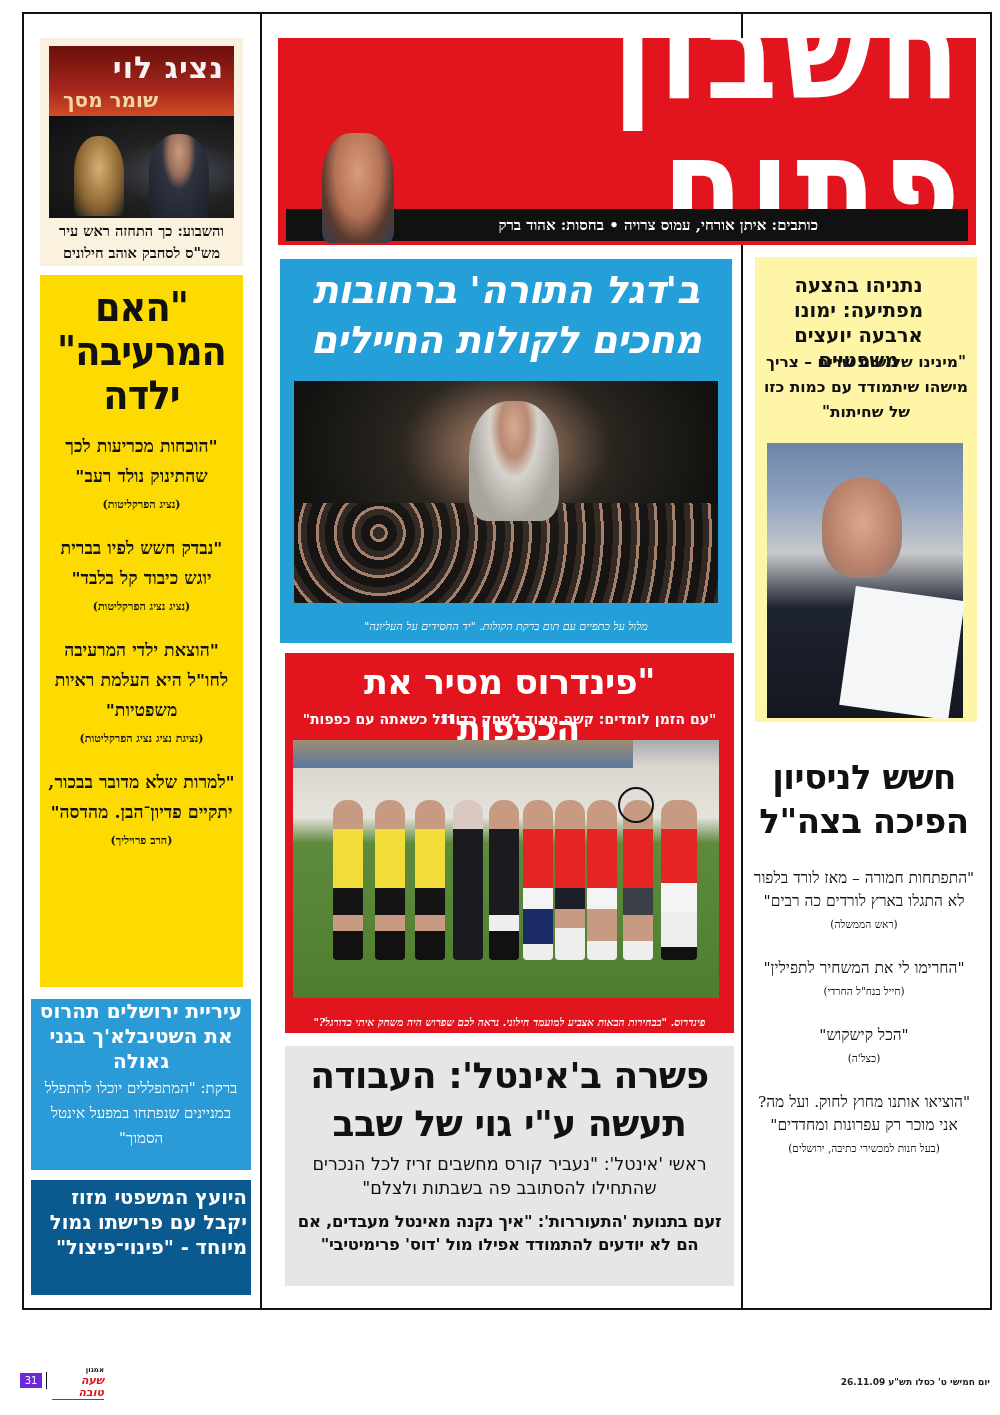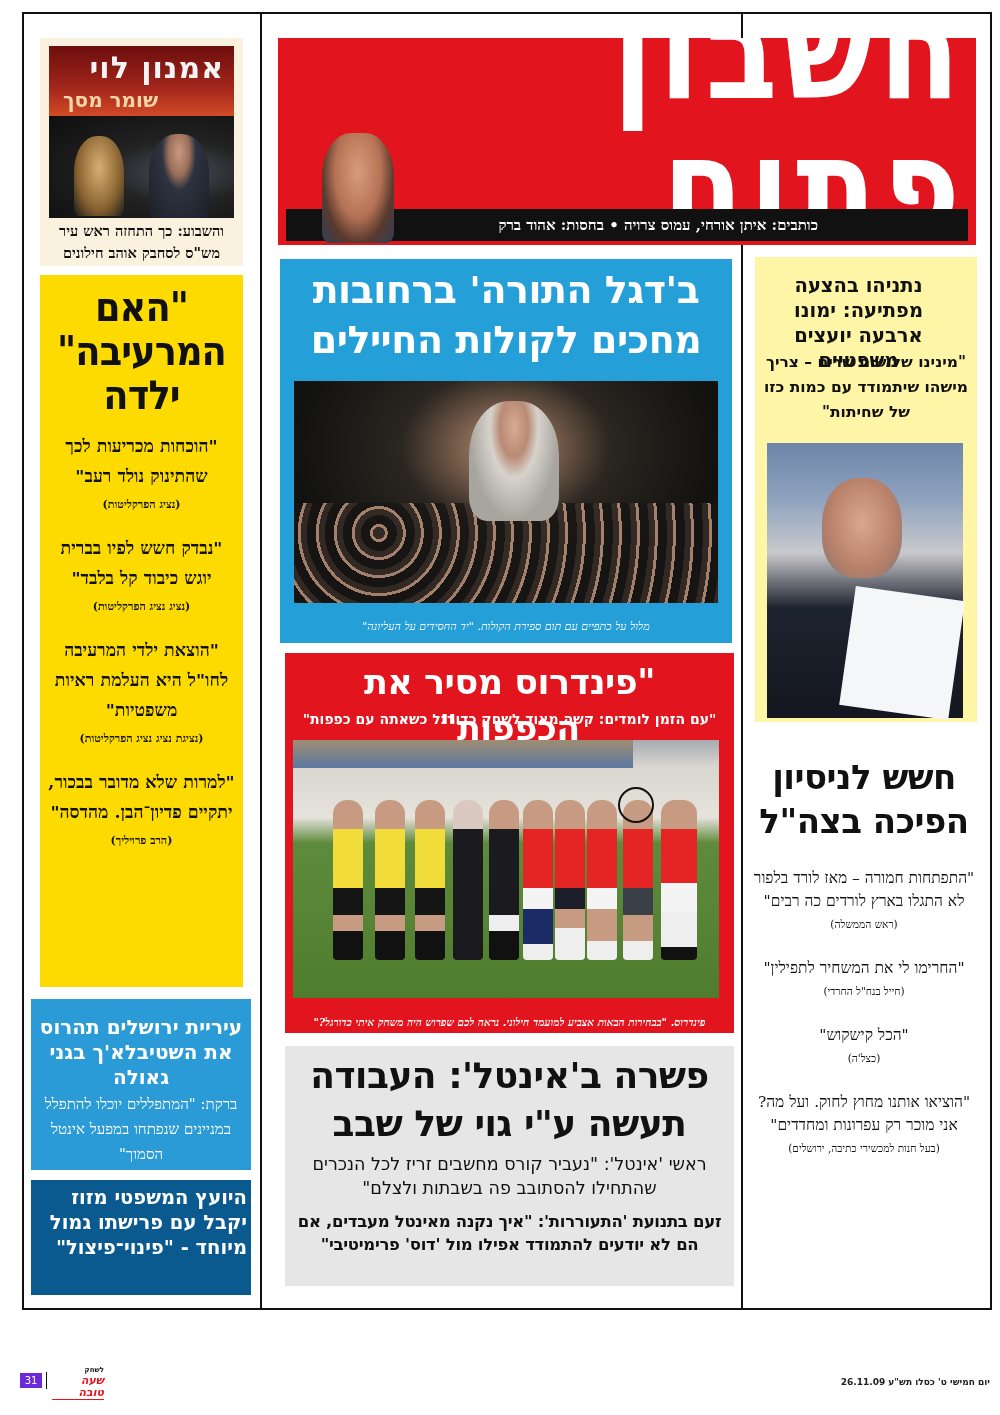--- a/index.html
+++ b/index.html
@@ -27,29 +27,29 @@
   .tv-photo { position: absolute; left: 9px; top: 78px; width: 185px; height: 102px; background: radial-gradient(ellipse at 70% 55%, #4a4e5c 0%, #222 40%, #0e0e10 100%); }
   .tv-photo .ghost { position: absolute; left: 25px; top: 20px; width: 50px; height: 80px; border-radius: 45% 45% 10% 10%; background: radial-gradient(ellipse at 50% 40%, #d7b074 0%, #8a6430 60%, rgba(0,0,0,0) 100%); }
   .tv-photo .man { position: absolute; left: 100px; top: 18px; width: 60px; height: 84px; border-radius: 45% 45% 8% 8%; background: radial-gradient(ellipse at 50% 22%, #c99a80 0%, #9a6e5a 25%, #2e3340 40%, #1b1f28 100%); }
   .tv-caption { position: absolute; left: 6px; right: 6px; top: 182px; font-family: "DejaVu Serif", serif; font-weight: bold; font-size: 14.5px; line-height: 22px; text-align: center; }
 
   .yellow-box { left: 40px; top: 275px; width: 203px; height: 712px; background: #fedb00; padding: 10px 8px 0; }
   .yellow-title { font-weight: bold; font-size: 40px; line-height: 44px; text-align: center; letter-spacing: -1px; margin-bottom: 14px; transform: scaleX(0.92); }
   .quote { font-family: "DejaVu Serif", serif; font-weight: bold; font-size: 17.5px; line-height: 30px; text-align: center; }
   .attrib { font-family: "DejaVu Serif", serif; font-weight: bold; font-size: 11px; line-height: 20px; text-align: center; margin: 4px 0 18px; }
 
-  .blue1 { left: 31px; top: 999px; width: 220px; height: 171px; background: #2a9bd6; color: #fff; padding: 16px 4px 0; text-align: center; }
+  .blue1 { left: 31px; top: 999px; width: 220px; height: 171px; background: #2a9bd6; color: #fff; padding: 0 4px 0; text-align: center; }
   .blue1-title { font-weight: bold; font-size: 20px; line-height: 25px; }
   .blue1-body { font-family: "DejaVu Serif", serif; font-size: 15px; line-height: 25px; margin-top: 2px; }
   .blue2 { left: 31px; top: 1180px; width: 220px; height: 115px; background: #0b5a8f; color: #fff; padding: 5px 4px; text-align: center; }
   .blue2-title { font-weight: bold; font-size: 19.5px; line-height: 25px; text-align: right; }
 
   
   .blue-story { left: 280px; top: 259px; width: 452px; height: 384px; background: #249fd8; }
-  .blue-story-title { position: absolute; top: 6px; left: 8px; right: 8px; color: #fff; font-weight: bold; font-size: 38px; line-height: 50px; text-align: center; letter-spacing: -0.5px; }
+  .blue-story-title { position: absolute; top: 6px; left: 8px; right: 8px; color: #fff; font-weight: bold; font-size: 38px; line-height: 50px; text-align: center; letter-spacing: -0.5px; font-style: italic; }
   .crowd-photo { position: absolute; left: 14px; top: 122px; width: 424px; height: 222px; background: radial-gradient(ellipse at 50% 30%, #d8b79c 0%, #8a6a56 12%, #2a2620 35%, #121210 70%), linear-gradient(#1a1a18, #0c0c0a); }
   .crowd-photo .hero { position: absolute; left: 175px; top: 20px; width: 90px; height: 120px; border-radius: 45% 45% 20% 20%; background: radial-gradient(ellipse at 50% 22%, #d8ab93 0%, #b98a74 22%, #d6d3cc 38%, #a8a59f 70%); }
   .crowd-photo .hands { position: absolute; left: 0; right: 0; bottom: 0; height: 100px; background: repeating-radial-gradient(circle at 20% 30%, #3a2e28 0 6px, #c79b82 6px 9px, #171513 9px 18px); opacity: .8; }
   .blue-caption { position: absolute; bottom: 10px; left: 8px; right: 8px; color: #fff; font-family: "DejaVu Serif", serif; font-style: italic; font-size: 11px; text-align: center; }
 
   .red-story { left: 285px; top: 653px; width: 449px; height: 380px; background: #e2141d; }
   .red-story-title { position: absolute; top: 6px; left: 6px; right: 6px; color: #fff; font-weight: bold; font-size: 35px; line-height: 46px; text-align: center; letter-spacing: -0.5px; }
   .red-story-sub { position: absolute; top: 55px; left: 6px; right: 6px; color: #fff; font-weight: bold; font-size: 14px; line-height: 22px; text-align: center; }
   .team-photo { position: absolute; left: 8px; top: 87px; width: 426px; height: 258px; background: linear-gradient(180deg, #a7aab0 0%, #d9d5cf 10%, #e6e2dc 30%, #5e8a3c 40%, #4f7d2e 100%); }
   .team-photo .roof { position: absolute; left: 0; top: 0; width: 340px; height: 28px; background: linear-gradient(#9e8d72, #5b78a1); }
@@ -91,21 +91,21 @@
 <div class="vline right"></div>
 
 <div class="box masthead">
   <div class="masthead-title">חשבון פתוח</div>
   <div class="masthead-bar">כותבים: איתן אורחי, עמוס צרויה • בחסות: אהוד ברק</div>
   <div class="barak-photo"></div>
 </div>
 
 <div class="box tv-box">
   <div class="tv-banner">
-    <div class="tv-banner-top">אמנון לוי</div>
+    <div class="tv-banner-top">נציג לוי</div>
     <div class="tv-banner-sub">שומר מסך</div>
   </div>
   <div class="tv-photo">
     <div class="ghost"></div>
     <div class="man"></div>
   </div>
   <div class="tv-caption">והשבוע: כך התחזה ראש עיר מש"ס לסחבק אוהב חילונים</div>
 </div>
 
 <div class="box yellow-box">
@@ -128,21 +128,21 @@
 <div class="box blue2">
   <div class="blue2-title">היועץ המשפטי מזוז יקבל עם פרישתו גמול מיוחד - "פינוי־פיצול"</div>
 </div>
 
 <div class="box blue-story">
   <div class="blue-story-title">ב'דגל התורה' ברחובות מחכים לקולות החיילים</div>
   <div class="crowd-photo">
     <div class="hands"></div>
     <div class="hero"></div>
   </div>
-  <div class="blue-caption">מלול על כתפיים עם תום ספירת הקולות. "יד החסידים על העליונה"</div>
+  <div class="blue-caption">מלול על כתפיים עם תום ברקת הקולות. "יד החסידים על העליונה"</div>
 </div>
 
 <div class="box red-story">
   <div class="red-story-title">"פינדרוס מסיר את הכפפות"</div>
   <div class="red-story-sub">"עם הזמן לומדים: קשה מאוד לשחק כדורגל כשאתה עם כפפות"</div>
   <div class="team-photo">
     <div class="roof"></div>
     <div class="player" style="left:40px;background:linear-gradient(#c79a82 0 18%,#f1dc3a 18% 55%,#151515 55% 72%,#c79a82 72% 82%,#111 82%);"></div>
     <div class="player" style="left:82px;background:linear-gradient(#c79a82 0 18%,#f1dc3a 18% 55%,#151515 55% 72%,#c79a82 72% 82%,#111 82%);"></div>
     <div class="player" style="left:122px;background:linear-gradient(#c79a82 0 18%,#f1dc3a 18% 55%,#151515 55% 72%,#c79a82 72% 82%,#111 82%);"></div>
@@ -181,16 +181,16 @@
   <div class="right-attrib">(חייל בנח"ל החרדי)</div>
   <div class="right-quote">"הכל קישקוש"</div>
   <div class="right-attrib">(כצל'ה)</div>
   <div class="right-quote">"הוציאו אותנו מחוץ לחוק. ועל מה? אני מוכר רק עפרונות ומחדדים"</div>
   <div class="right-attrib">(בעל חנות למכשירי כתיבה, ירושלים)</div>
 </div>
 
 <div class="footer-num">31</div>
 <div class="footer-sep"></div>
 <div class="footer-logo">
-  <div class="top">לשחק</div>
+  <div class="top">אמנון</div>
   <div class="main">שעה טובה</div>
 </div>
 <div class="footer-date">יום חמישי ט' כסלו תש"ע 26.11.09</div>
 
 </body></html>

